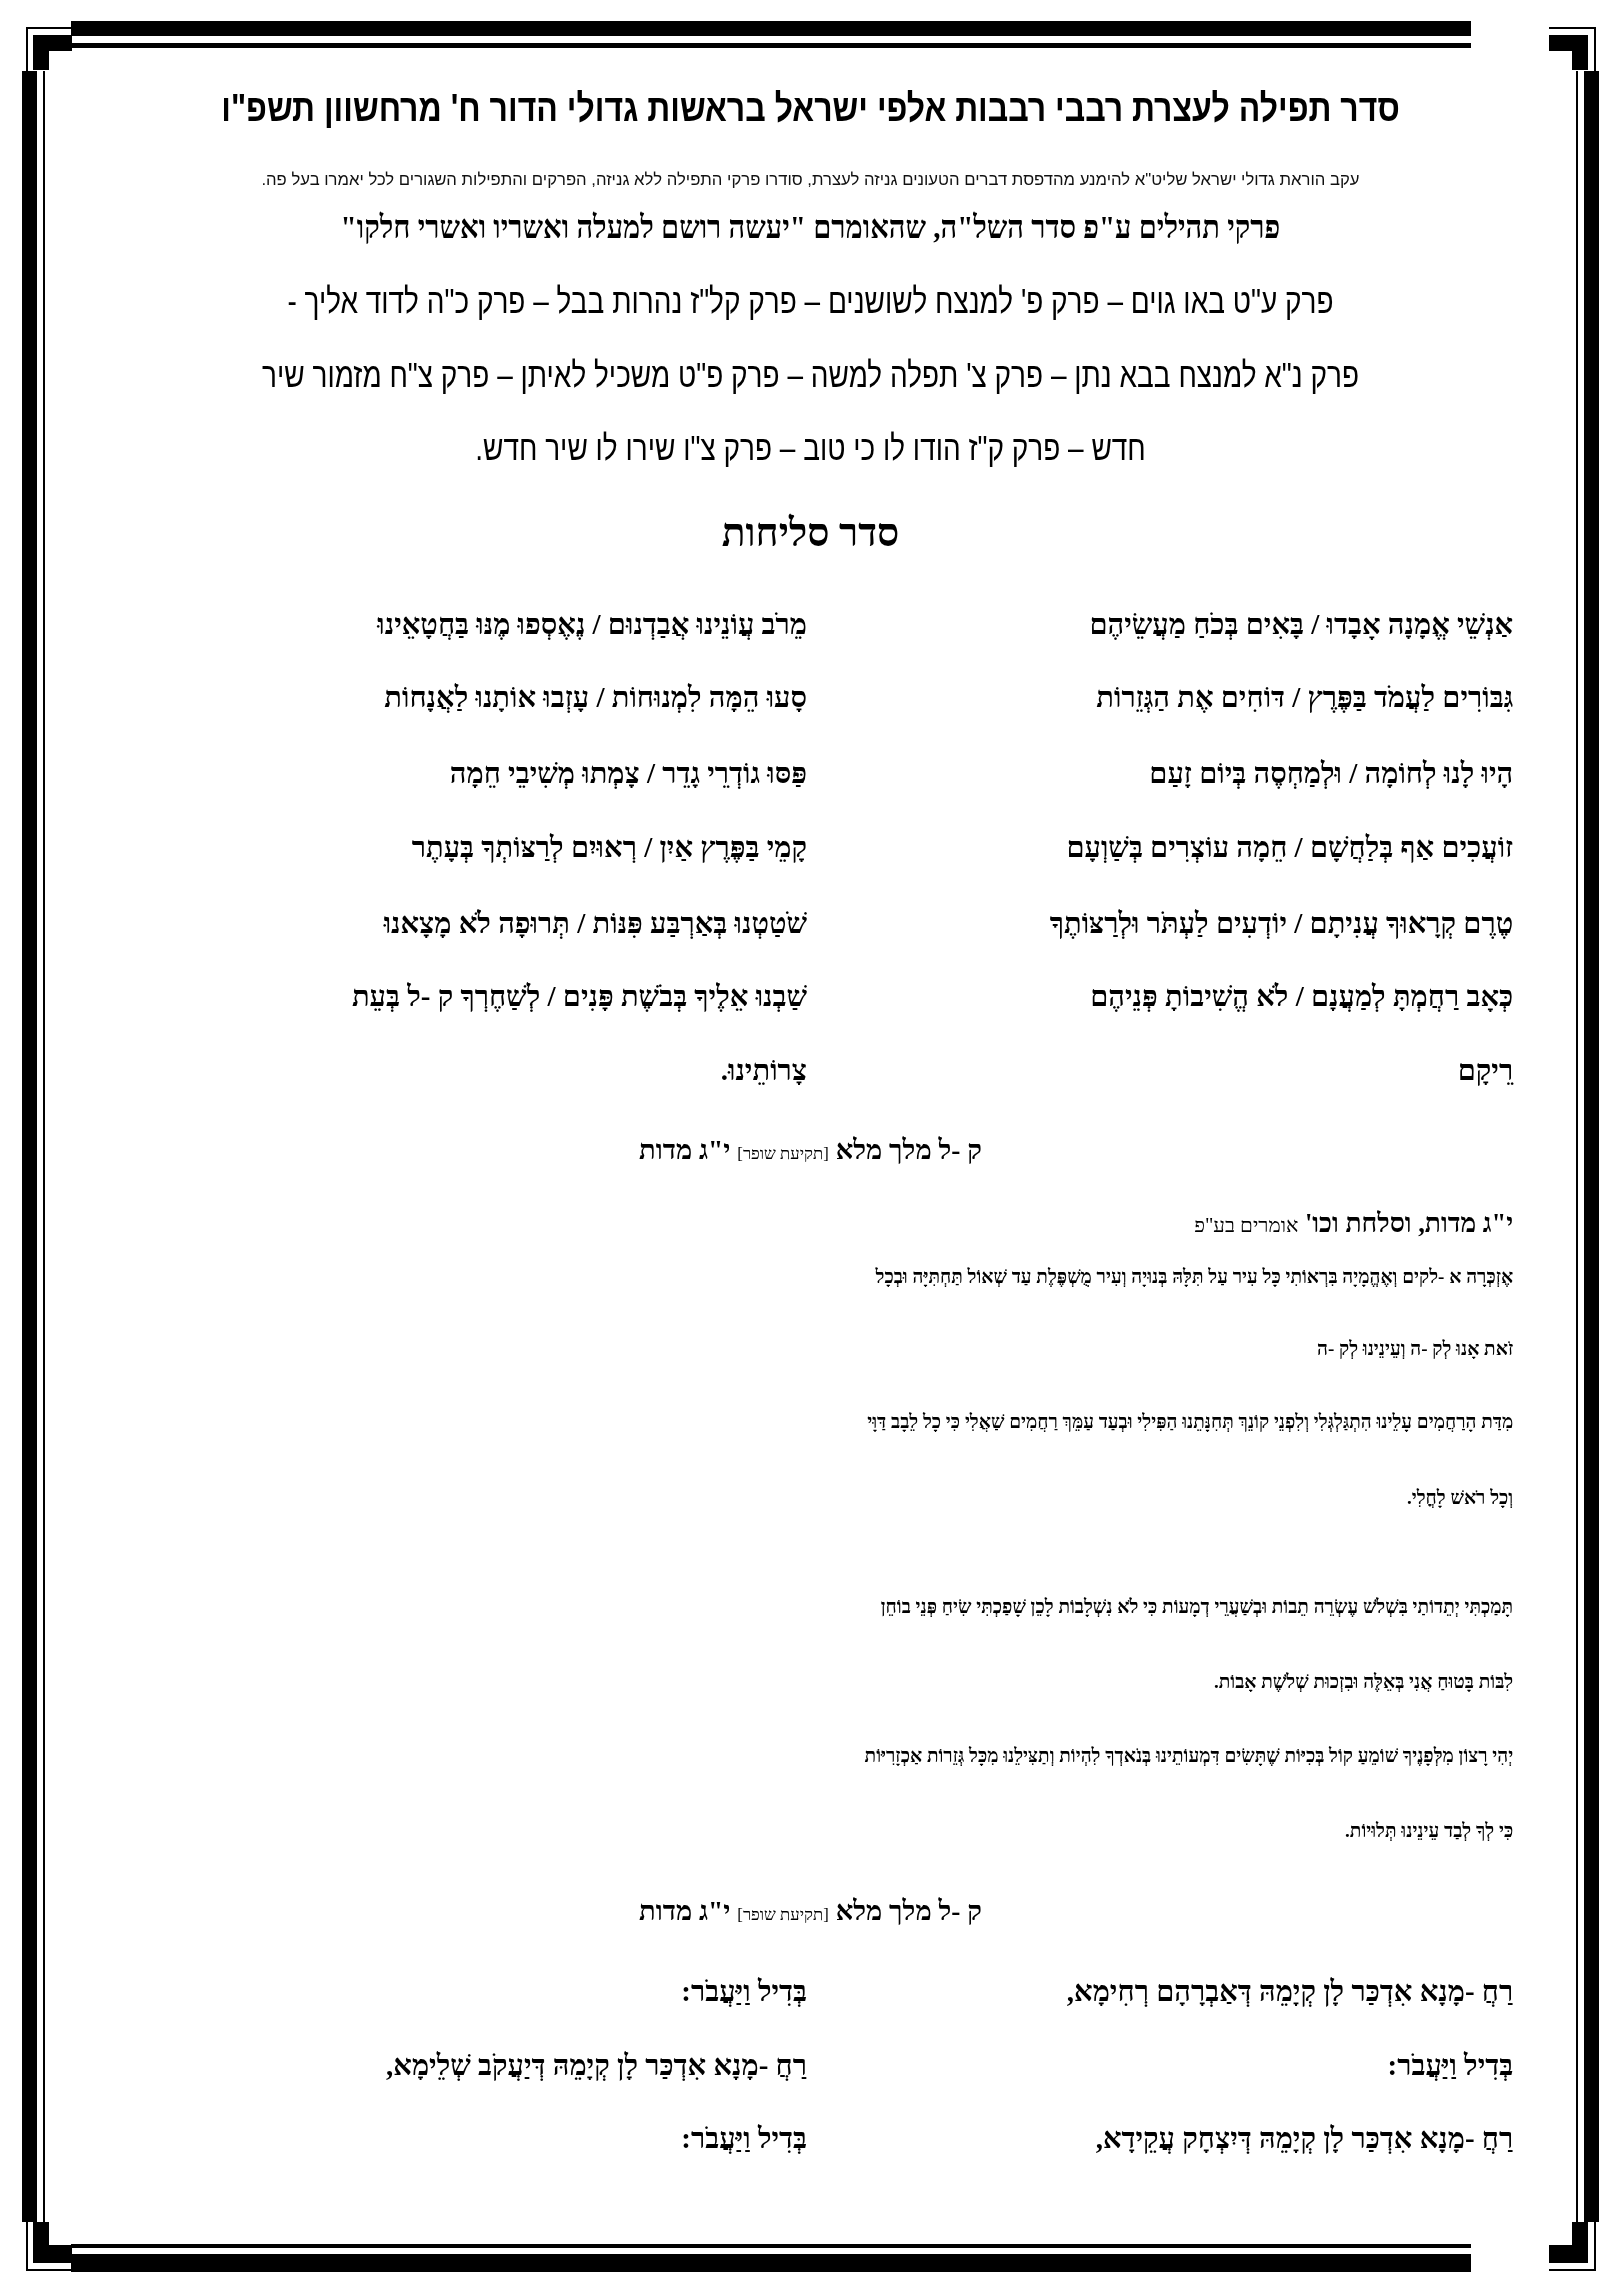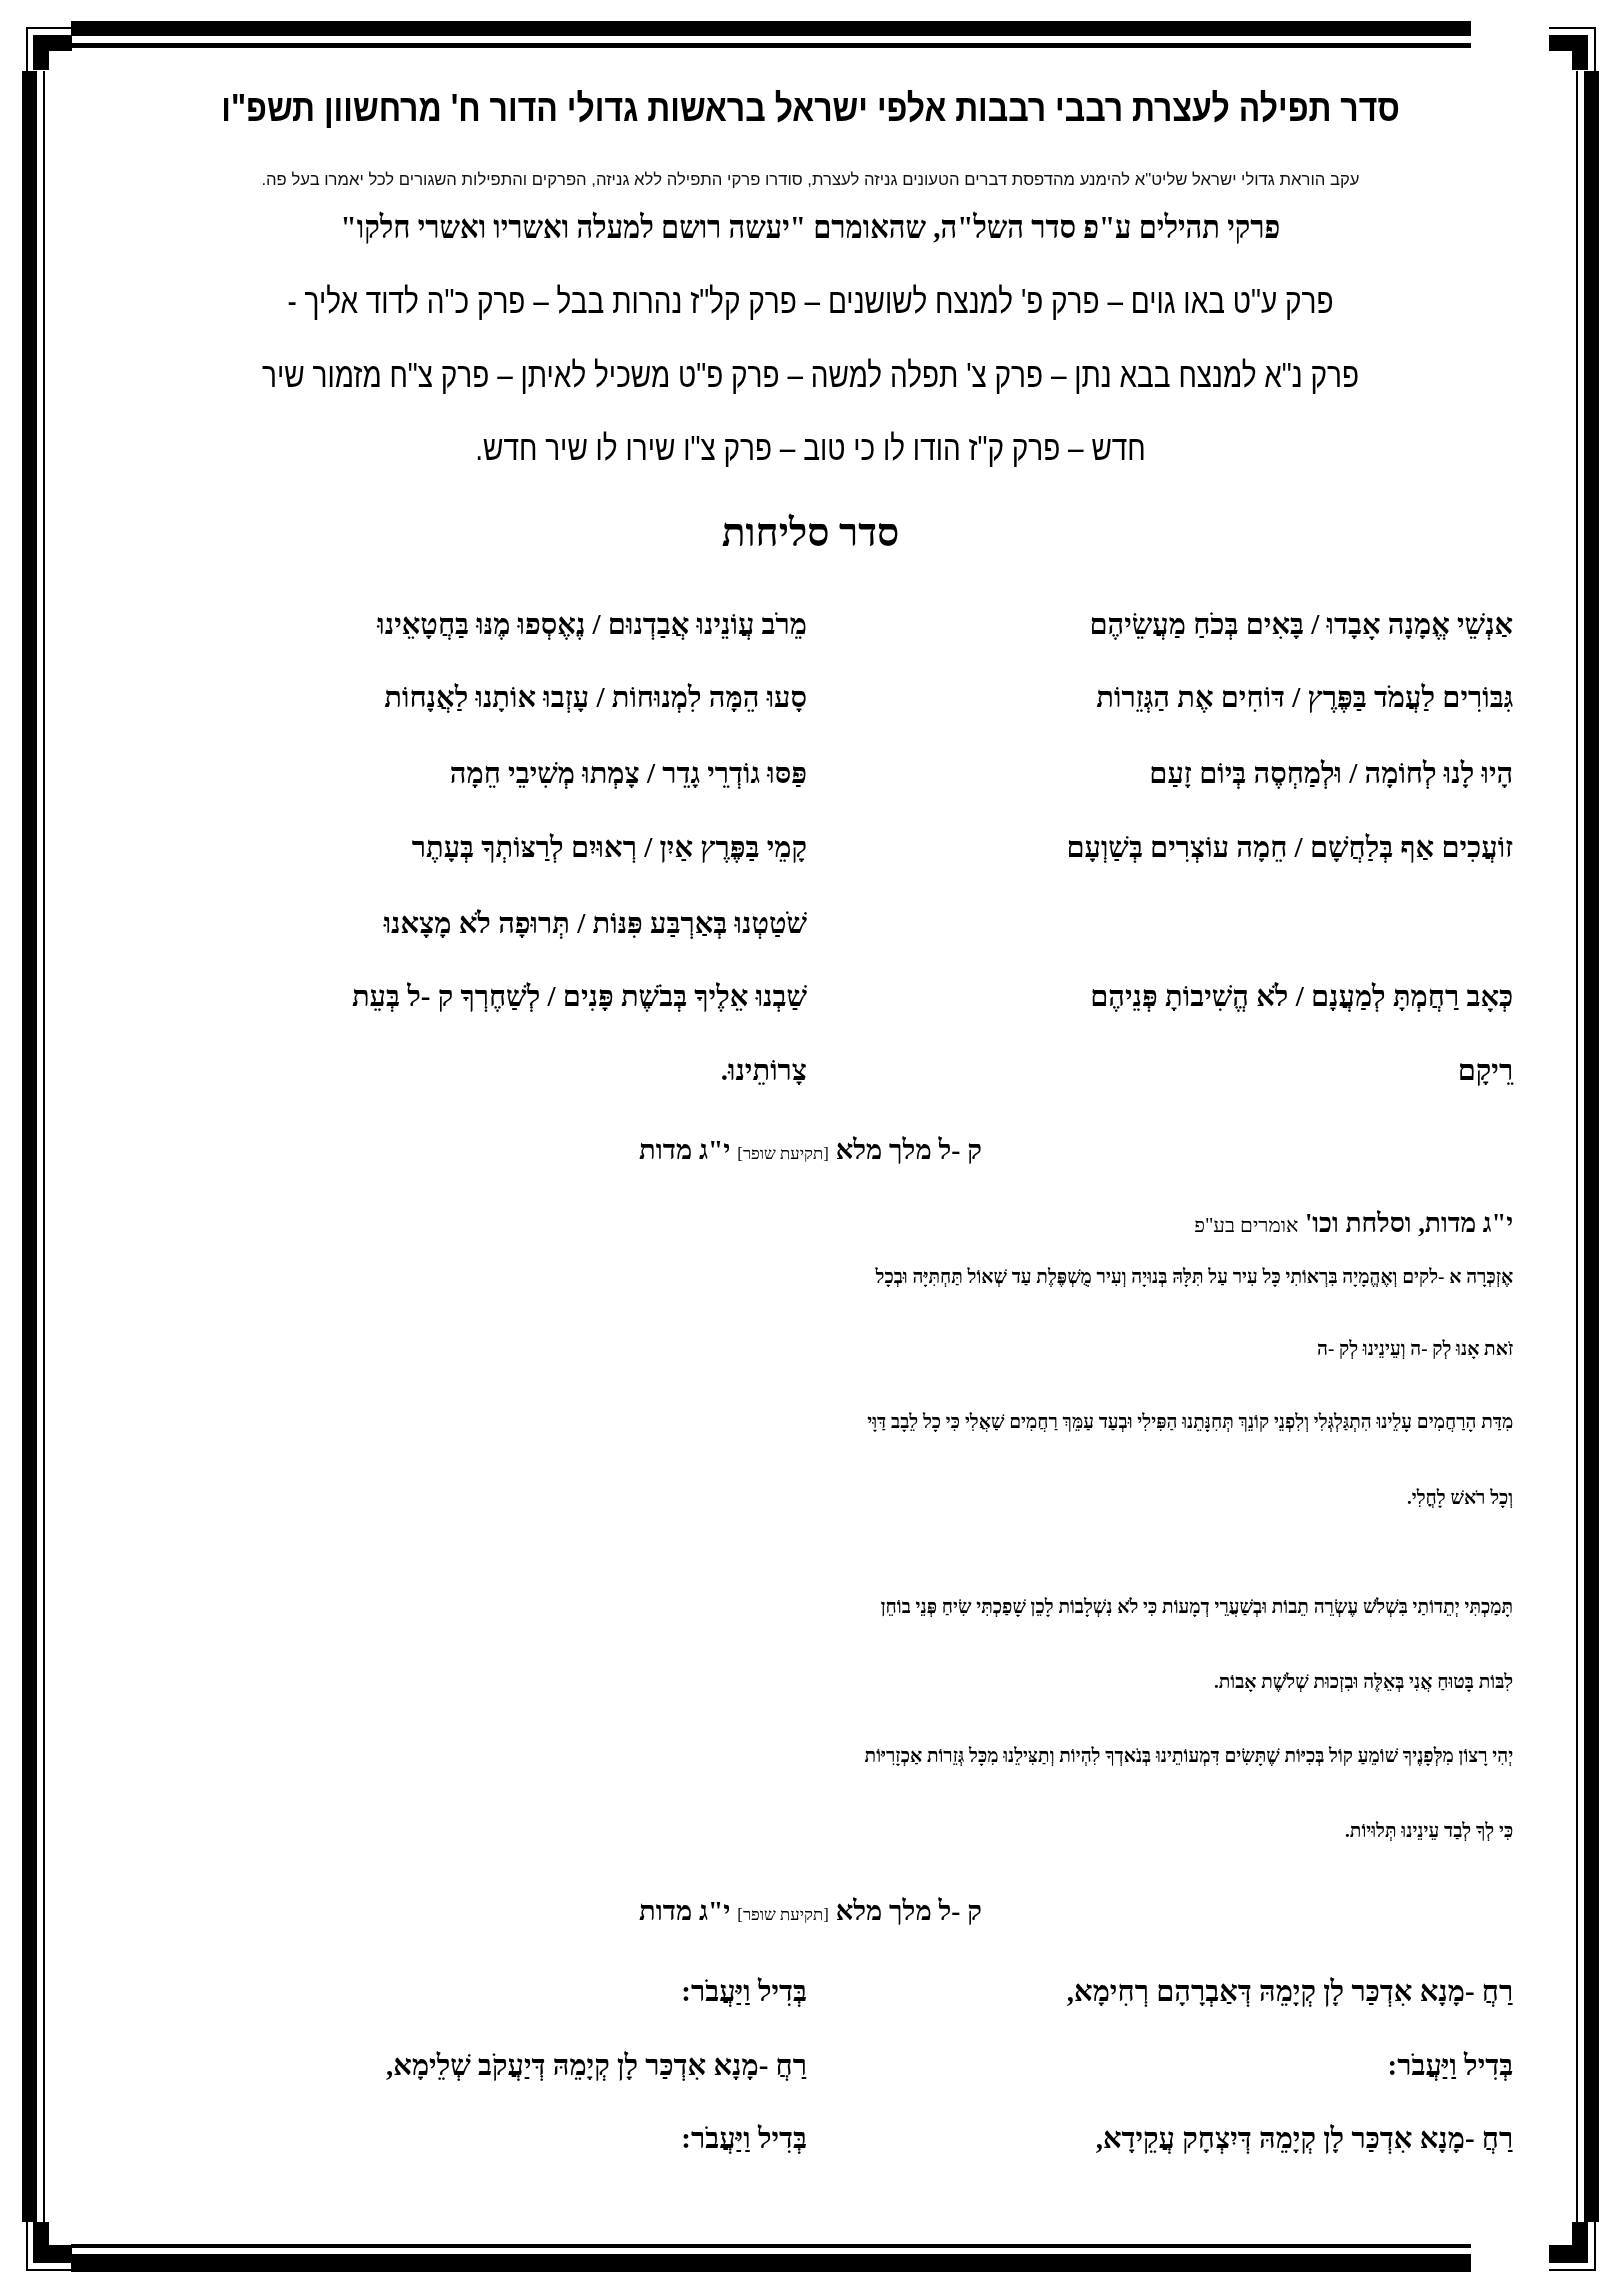--- a/index.html
+++ b/index.html
@@ -98,20 +98,21 @@
     </div>
     <div class="row" style="top:757px;">
       <span class="col-r">הָיוּ לָנוּ לְחוֹמָה / וּלְמַחְסֶה בְּיוֹם זָעַם</span>
       <span class="col-l">פַּסּוּ גוֹדְרֵי גָדֵר / צָמְתוּ מְשִׁיבֵי חֵמָה</span>
     </div>
     <div class="row" style="top:831px;">
       <span class="col-r">זוֹעֲכִים אַף בְּלַחֲשָׁם / חֵמָה עוֹצְרִים בְּשַׁוְעָם</span>
       <span class="col-l">קָמֵי בַּפֶּרֶץ אַיִן / רְאוּיִם לְרַצּוֹתְךָ בְּעָתֶר</span>
     </div>
     <div class="row" style="top:907px;">
+      <span class="col-r">טֶרֶם קְרָאוּךָ עֲנִיתָם / יוֹדְעִים לַעְתֹּר וּלְרַצּוֹתֶךָ</span>
       <span class="col-l">שֹׁטַטְנוּ בְּאַרְבַּע פִּנּוֹת / תְּרוּפָה לֹא מָצָאנוּ</span>
     </div>
     <div class="row" style="top:980px;">
       <span class="col-r">כְּאָב רַחֲמְתָּ לְמַעֲנָם / לֹא הֱשִׁיבוֹתָ פְּנֵיהֶם</span>
       <span class="col-l">שַׁבְנוּ אֵלֶיךָ בְּבֹשֶׁת פָּנִים / לְשַׁחֶרְךָ ק  -ל בְּעֵת</span>
     </div>
     <div class="row" style="top:1054px;">
       <span class="col-r">רֵיקָם</span>
       <span class="col-l">צָרוֹתֵינוּ.</span>
     </div>

